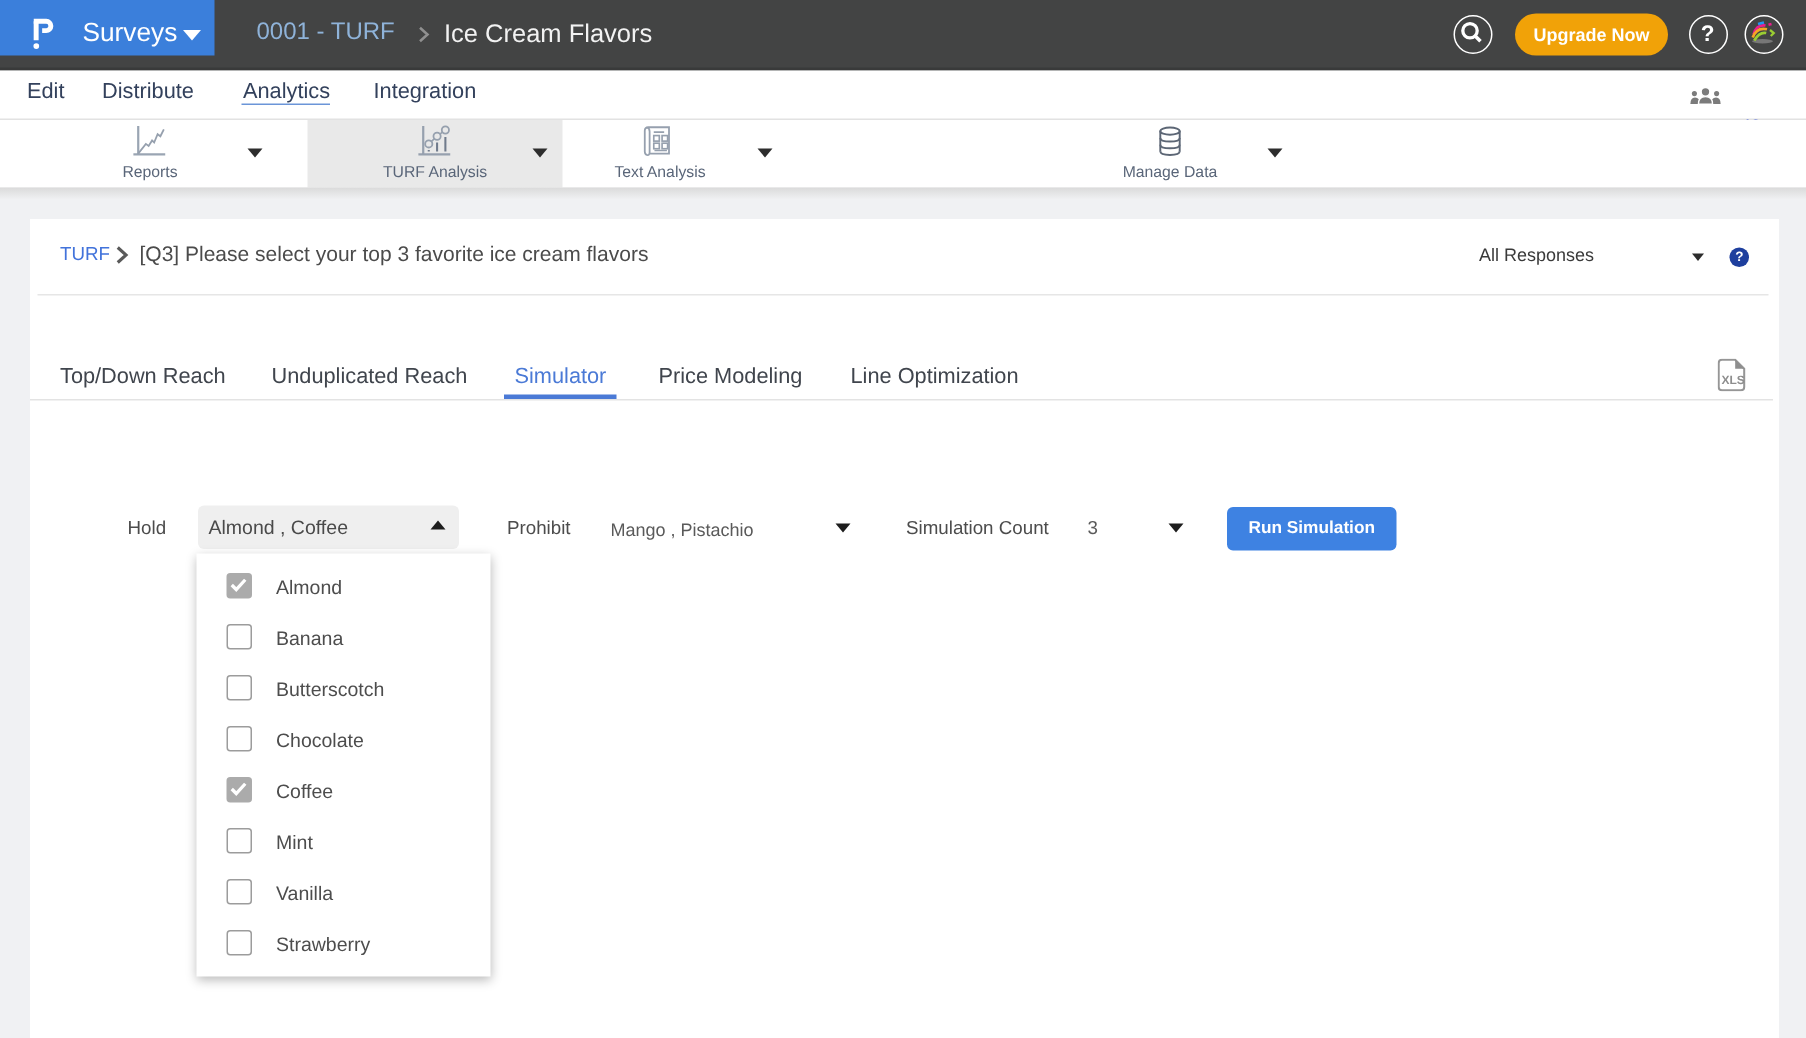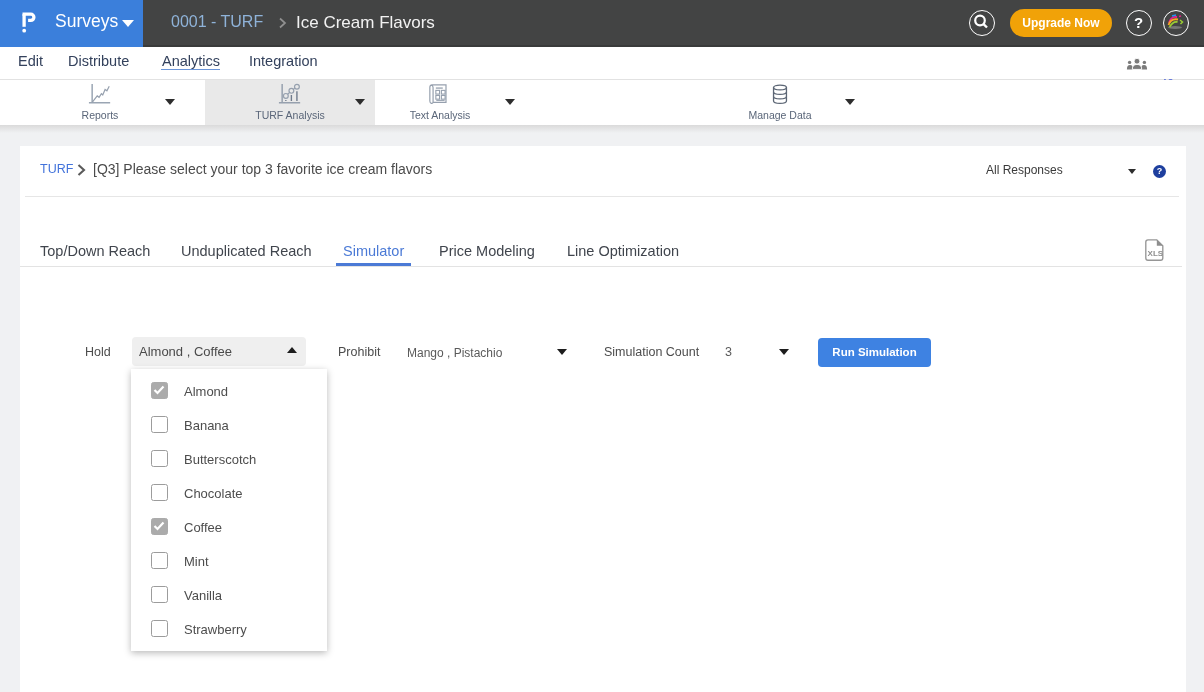--- a/index.html
+++ b/index.html
@@ -2,21 +2,21 @@
 <html><head>
 <meta charset="utf-8">
 <style>
 * { margin:0; padding:0; box-sizing:border-box; }
 html,body { width:1204px; height:692px; overflow:hidden; }
 body { font-family:"Liberation Sans", sans-serif; position:relative; background:#F0F1F3; }
 #app { position:absolute; left:0; top:0; width:1204px; height:692px; }
 
 
 .topbar { position:absolute; left:0; top:0; width:1204px; height:47px; background:#434444; border-bottom:0; }
-.logobox { position:absolute; left:0; top:0; width:143px; height:47px; background:#3B7FDB; }
+.logobox { position:absolute; left:0; top:0; width:143px; height:37px; background:#3B7FDB; }
 .surveys { position:absolute; left:55px; top:11px; font-size:17.5px; color:#fff; }
 .logocaret { position:absolute; left:122px; top:20px; width:0; height:0;
   border-left:6px solid transparent; border-right:6px solid transparent; border-top:7px solid #fff; }
 .crumb1 { position:absolute; left:171px; top:13px; font-size:16px; color:#8FB3D9; }
 .crumb2 { position:absolute; left:296px; top:12.5px; font-size:17px; color:#F2F2F2; }
 
 .circbtn { position:absolute; top:9.5px; width:26px; height:26px; border:1.5px solid #fff; border-radius:50%; }
 .search { left:969px; }
 .helpq  { left:1125.5px; text-align:center; color:#fff; font-size:15px; font-weight:bold; line-height:24px; }
 .avatar { left:1163px; overflow:hidden; }

